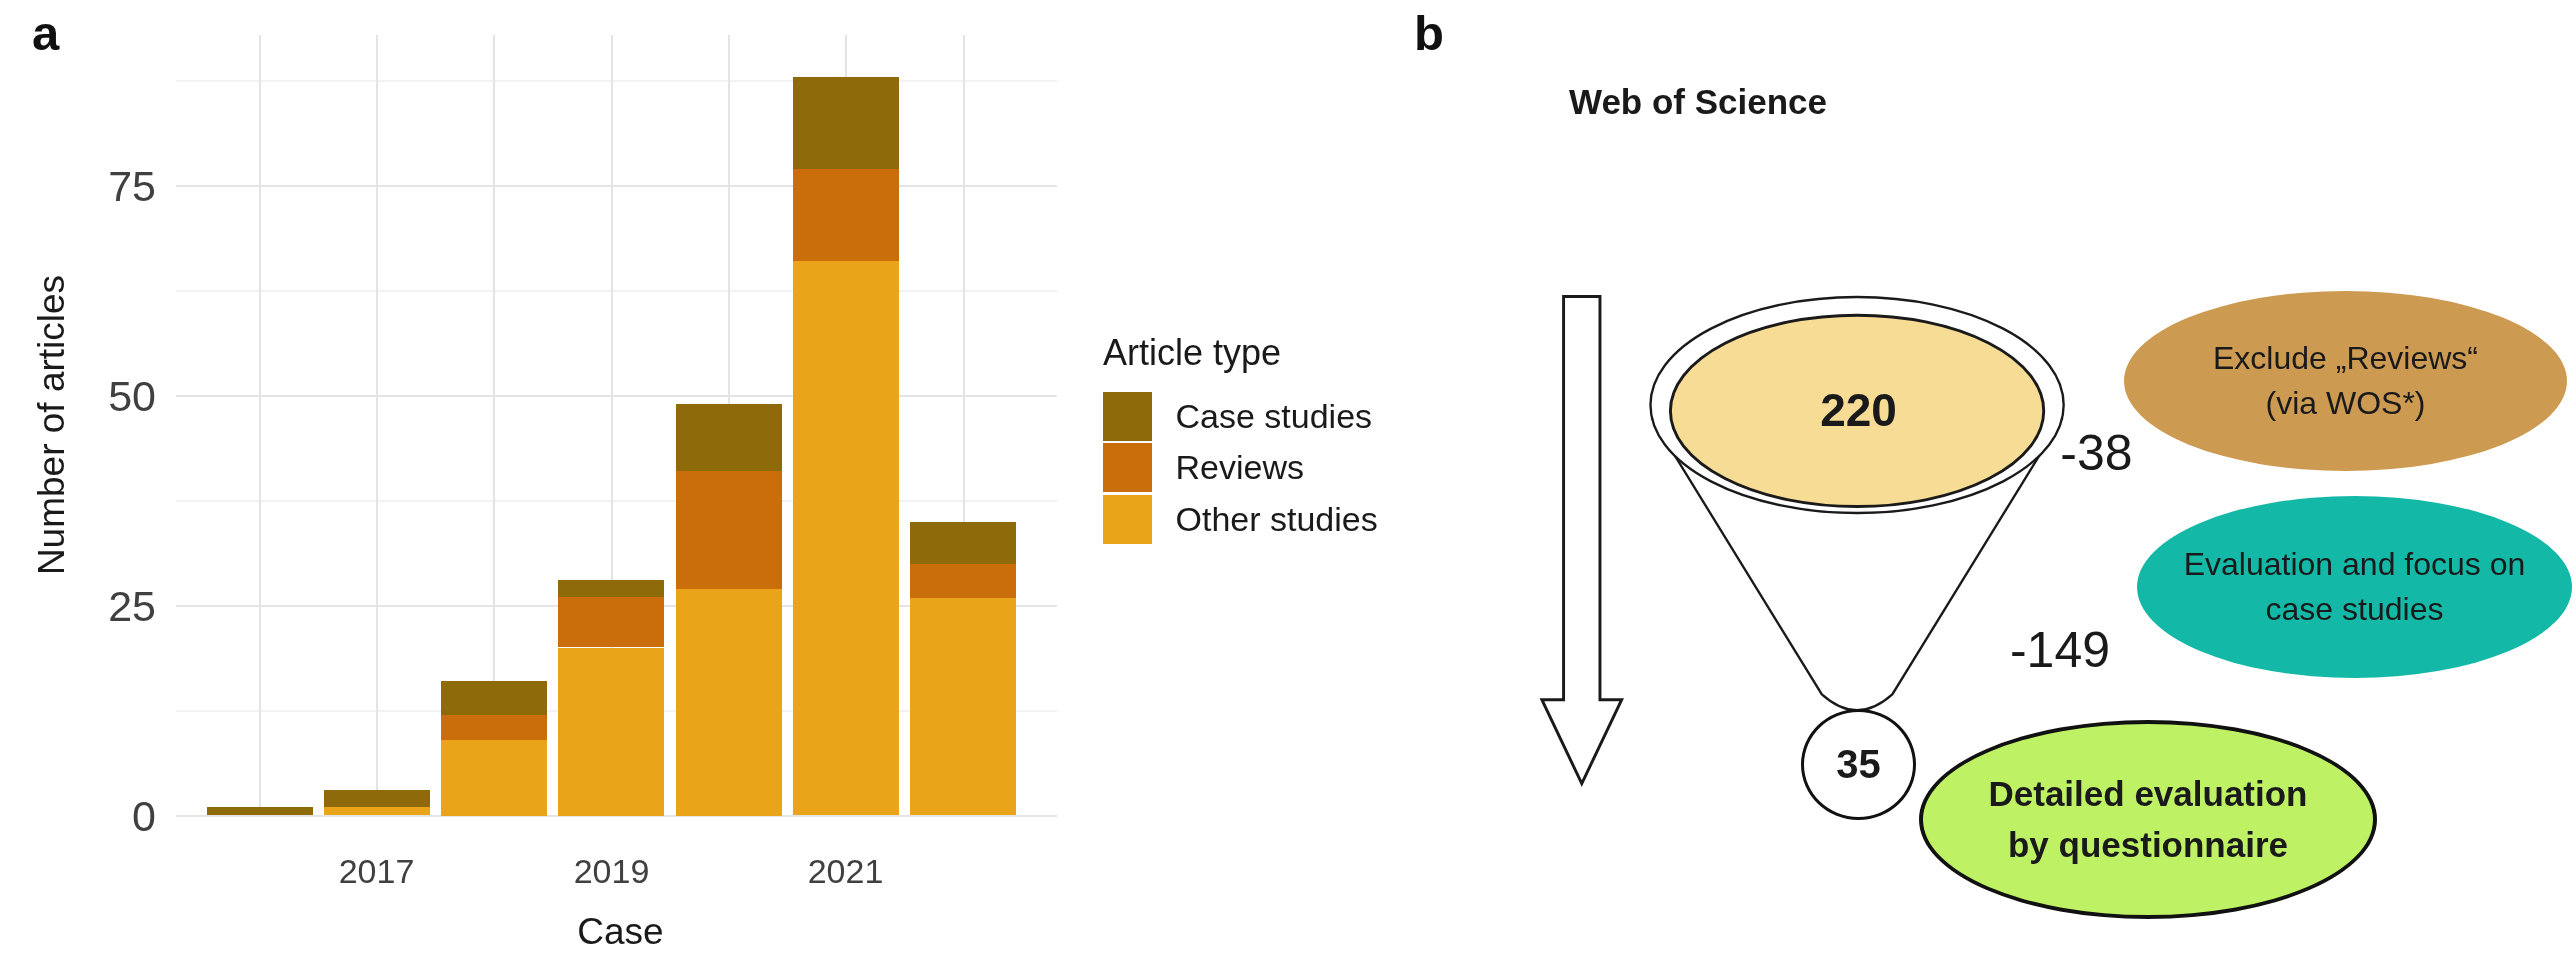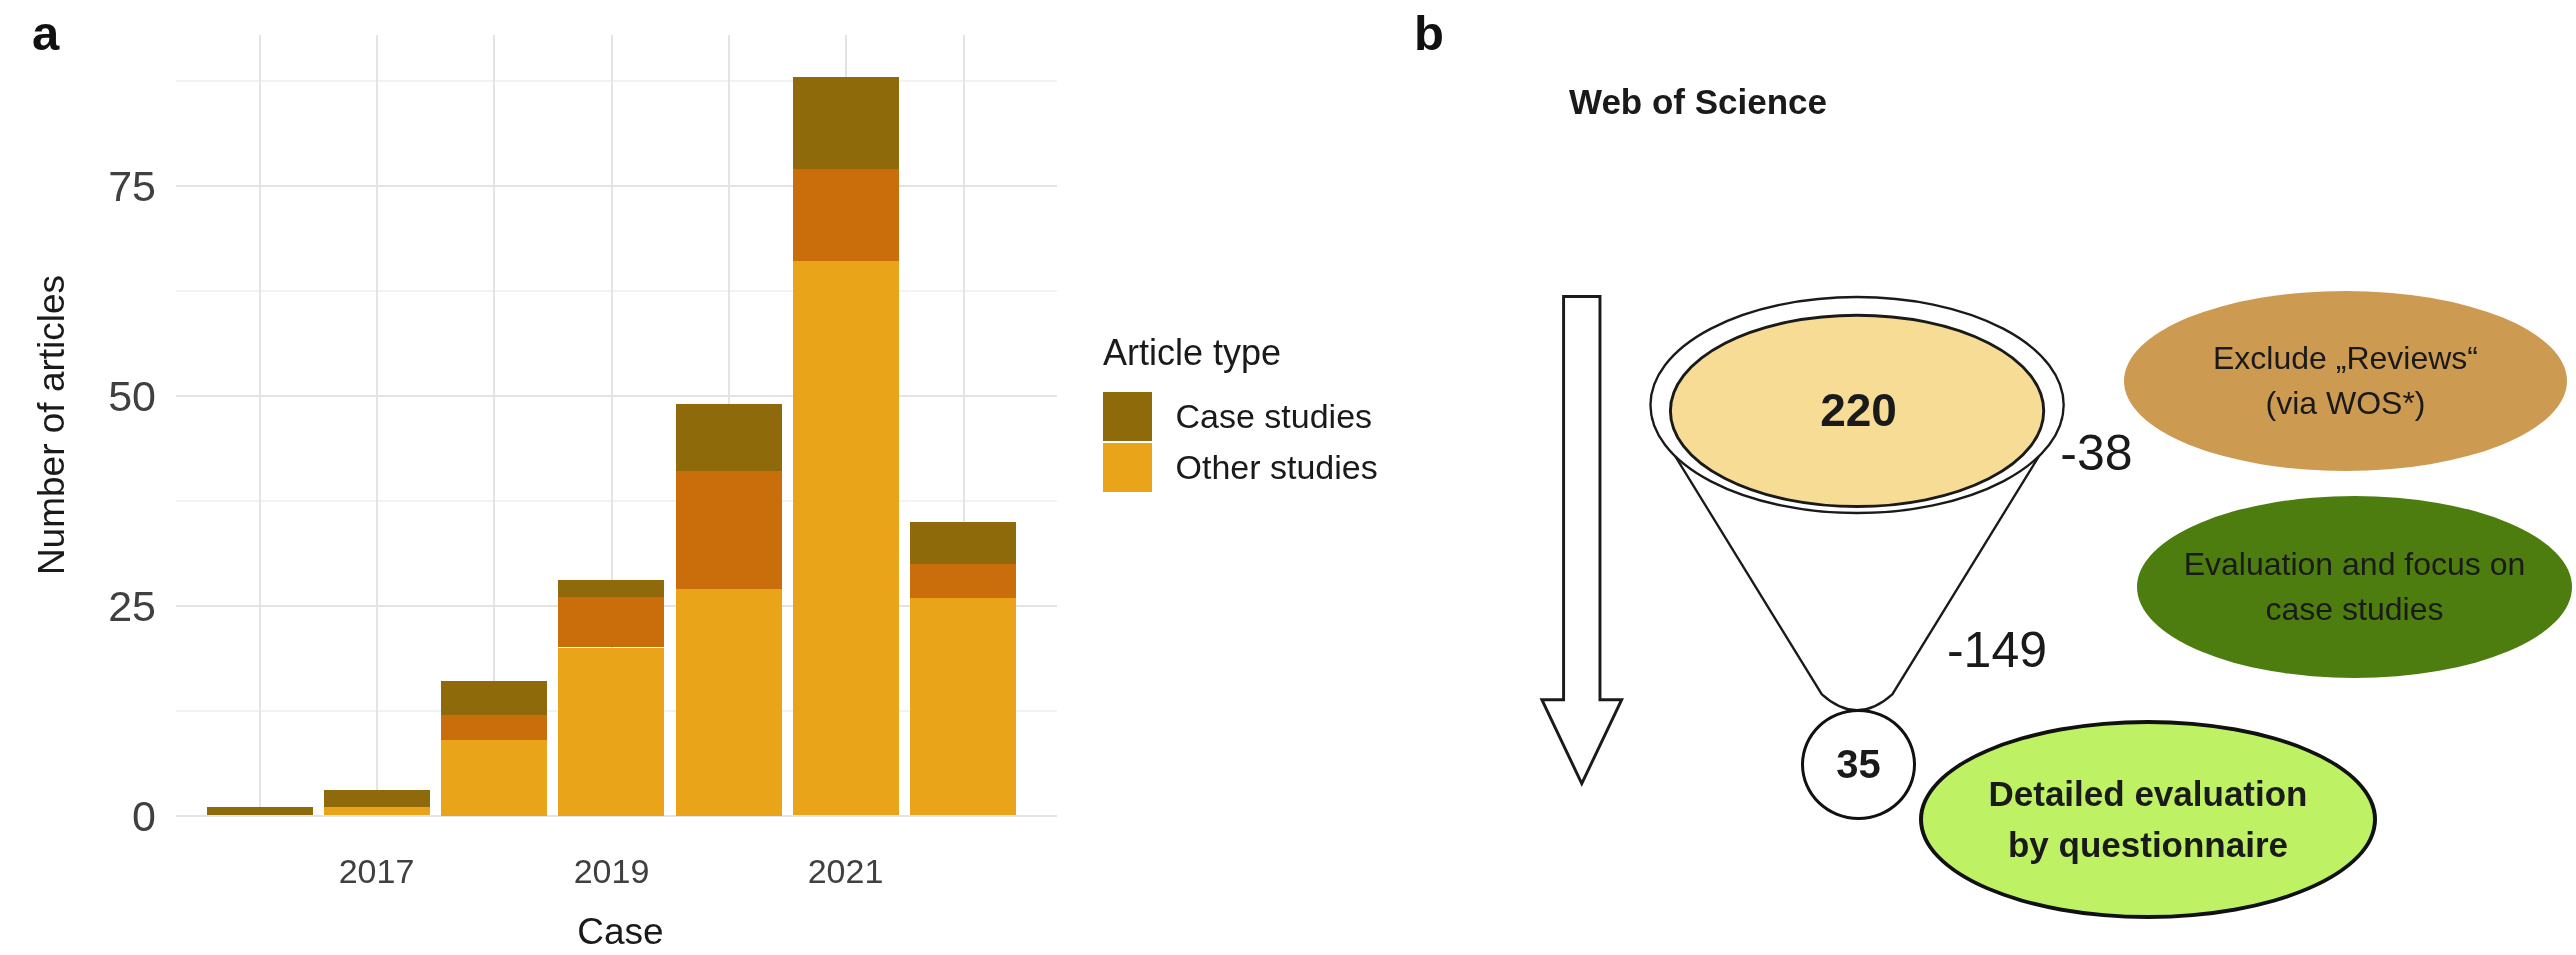--- a/index.html
+++ b/index.html
@@ -21,21 +21,21 @@
   #xlabel{left:550px;top:911px;width:141px;text-align:center;}
   #legend-title{left:1103px;top:332px;font-size:36px;font-weight:400;}
   #legend-items{left:1103px;top:392px;}
   .legend-row{display:flex;align-items:center;margin-bottom:2.3px;}
   .legend-swatch{width:49px;height:49px;margin-right:23.5px;flex:0 0 auto;}
   .legend-label{font-size:34px;color:#1a1a1a;white-space:nowrap;}
   #wos-title{left:1569px;top:82px;font-size:35px;font-weight:700;}
   #search-text{left:1555px;top:148px;width:986px;font-size:34px;line-height:1.5;color:#1a1a1a;}
   .minus-num{font-size:50px;font-weight:400;text-align:center;}
   #minus38{left:2038px;top:424px;width:117px;}
-  #minus149{left:1903px;top:621px;width:144px;text-align:right;}
+  #minus149{left:1988px;top:621px;width:144px;}
   .ellipse{border-radius:50%;display:flex;flex-direction:column;align-items:center;justify-content:center;text-align:center;}
   #exclude-ellipse{left:2124px;top:291px;width:443px;height:180px;font-size:32px;line-height:1.4;}
   #evaluation-ellipse{left:2137px;top:496px;width:435px;height:182px;font-size:32px;line-height:1.4;}
   #final-circle{left:1801px;top:709px;width:109px;height:105px;background:#fff;border:3.5px solid #111;
     font-size:40px;font-weight:700;}
   #detailed-ellipse{left:1919px;top:720px;width:450px;height:191px;background:#bef264;border:4.1px solid #111;
     font-size:35px;font-weight:700;line-height:1.45;}
   #funnel-svg,#arrow-svg{position:absolute;left:0;top:0;}
   #count220{left:1735px;top:383px;width:247px;text-align:center;font-size:46px;font-weight:700;}
 </style>
@@ -97,20 +97,24 @@
       </div>
     <div class="abs axis-title" id="ylabel">Number of articles</div>
     <div class="abs axis-title" id="xlabel">Case</div>
     <div class="abs" id="legend-title">Article type</div>
     <div class="abs" id="legend-items">
         <div class="legend-row">
           <div class="legend-swatch" style="background: rgb(142, 106, 11);"></div>
           <div class="legend-label">Case studies</div>
         </div>
         <div class="legend-row">
+          <div class="legend-swatch" style="background: rgb(201, 110, 10);"></div>
+          <div class="legend-label">Reviews</div>
+        </div>
+        <div class="legend-row">
           <div class="legend-swatch" style="background: rgb(233, 164, 26);"></div>
           <div class="legend-label">Other studies</div>
         </div>
       </div>
   </div>
 
   <div class="abs panel-label" style="left:1414px;top:4.7px;">b</div>
 
   <div class="abs" id="wos-title">Web of Science</div>
 
@@ -129,21 +133,21 @@
 
   <div class="abs minus-num" id="minus38">-38</div>
 
   <div class="abs minus-num" id="minus149">-149</div>
 
   <div class="abs ellipse" id="exclude-ellipse" style="background: rgb(205, 154, 82);">
     <span>Exclude „Reviews“</span>
     <span>(via WOS*)</span>
   </div>
 
-  <div class="abs ellipse" id="evaluation-ellipse" style="background: #4d7c0f;">
+  <div class="abs ellipse" id="evaluation-ellipse" style="background: #14b8a6;">
     <span>Evaluation and focus on</span>
     <span>case studies</span>
   </div>
 
   <div class="abs ellipse" id="final-circle">
     <span>35</span>
   </div>
 
   <div class="abs ellipse" id="detailed-ellipse">
     <span>Detailed evaluation</span>

